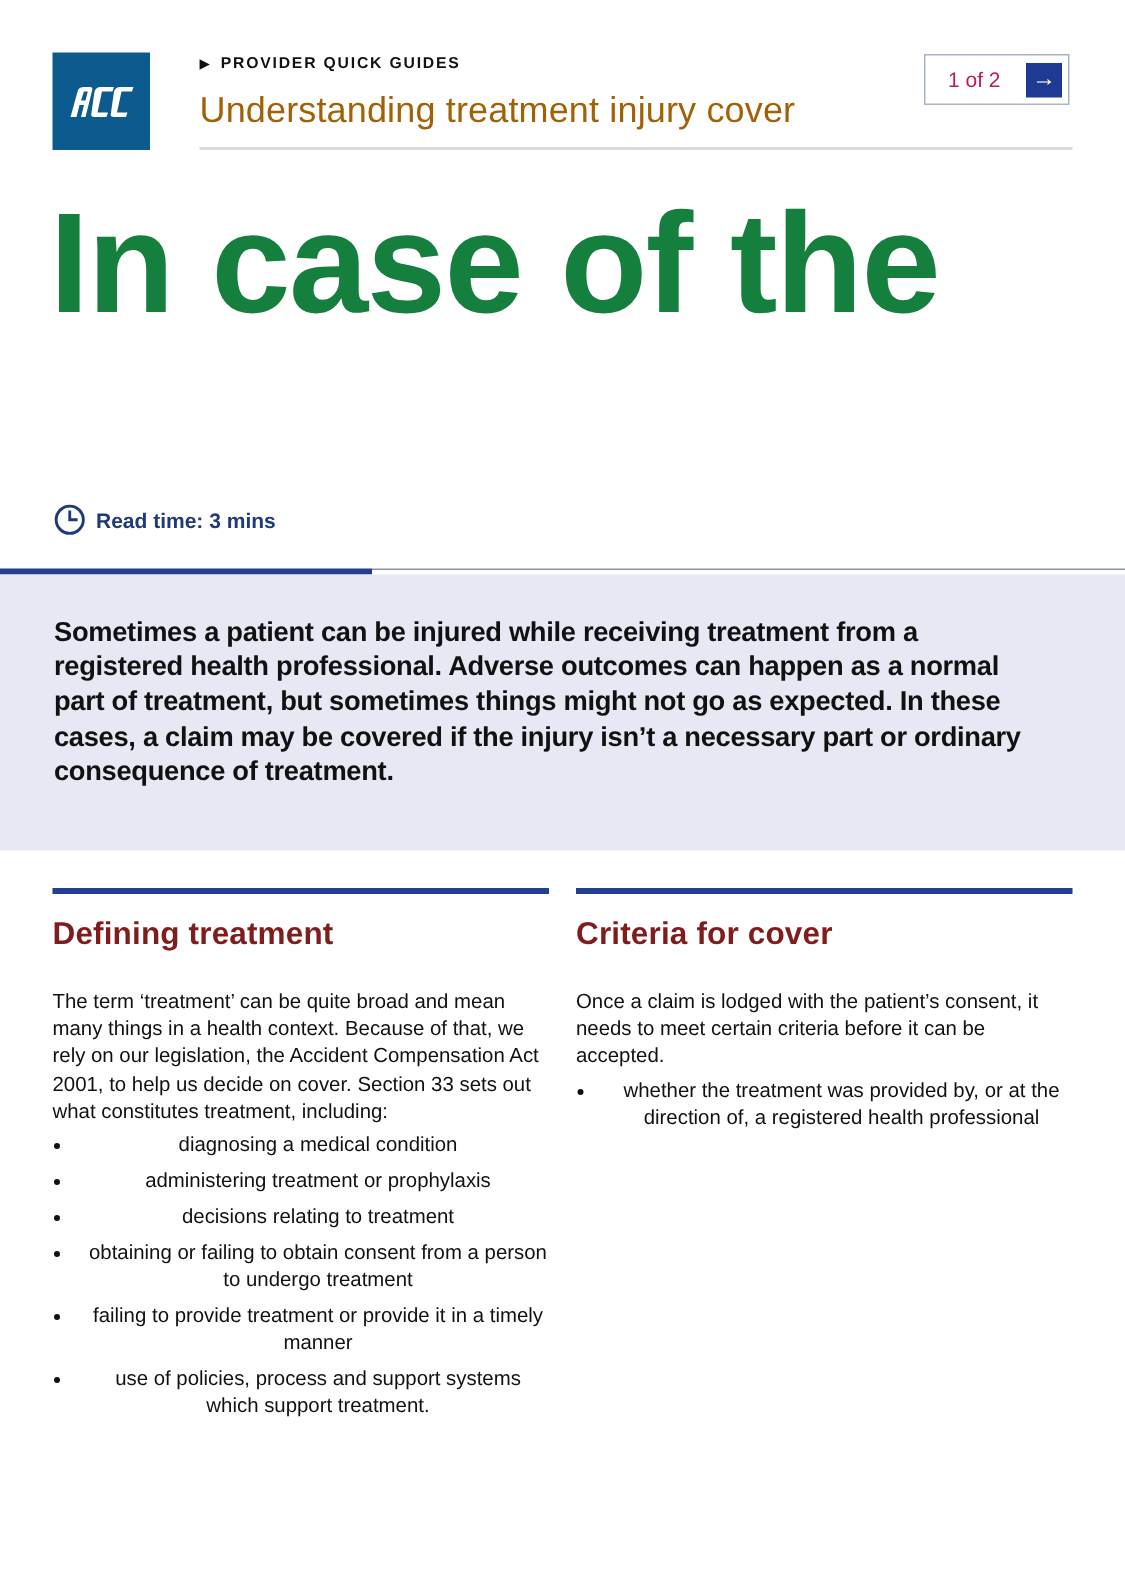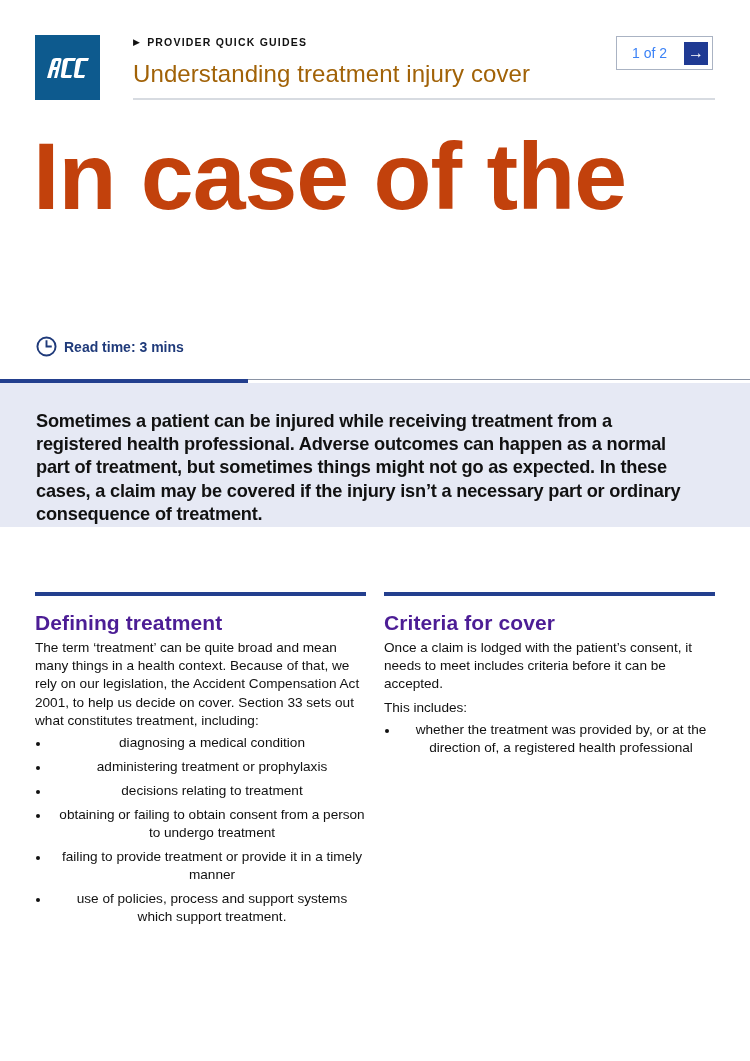--- a/index.html
+++ b/index.html
@@ -24,54 +24,54 @@
     font-size: 24px; color: #a16207; letter-spacing: 0.1px;
   }
   .header-rule {
     position: absolute; left: 133px; top: 98px; width: 582px; height: 2px; background: #d7dbe1;
   }
 
   .page-badge {
     position: absolute; left: 616px; top: 36px; width: 97px; height: 34px;
     border: 1px solid #aab3c3; display: flex; align-items: center; background: #fff;
   }
-  .page-badge .count { font-size: 14px; color: #3b82f6; margin-left: 15px; width: 52px; }
+  .page-badge .count { font-size: 14px; color: #be185d; margin-left: 15px; width: 52px; }
   .page-badge .next {
     width: 24px; height: 23px; background: #1f3a93; color: #fff;
     display: flex; align-items: center; justify-content: center; font-size: 16px; font-weight: bold;
   }
 
   .headline {
     position: absolute; left: 33px; top: 130px;
-    font-size: 95px; font-weight: bold; line-height: 92px; letter-spacing: -1px; color: #c2410c;
+    font-size: 95px; font-weight: bold; line-height: 92px; letter-spacing: -1px; color: #15803d;
   }
 
   .readtime {
     position: absolute; left: 36px; top: 336px; display: flex; align-items: center; gap: 7px;
     color: #1f3a7a; font-size: 14px; font-weight: bold;
   }
   .readtime svg { width: 21px; height: 21px; }
 
   .divider-blue { position: absolute; left: 0; top: 379px; width: 248px; height: 4px; background: #233f8e; }
   .divider-gray { position: absolute; left: 248px; top: 379px; width: 502px; height: 1px; background: #8a93a4; }
 
   .intro {
-    position: absolute; left: 0; top: 383px; width: 750px; height: 144px; background: #e6e9f4;
+    position: absolute; left: 0; top: 383px; width: 750px; height: 184px; background: #e6e9f4;
   }
   .intro p {
     position: absolute; left: 36px; top: 27px; width: 660px;
     font-size: 18.2px; line-height: 23.2px; font-weight: bold; color: #111; letter-spacing: -0.2px;
   }
 
   .col { position: absolute; top: 592px; width: 331px; }
   .col-left { left: 35px; }
   .col-right { left: 384px; }
   .col .rule { height: 4px; background: #233f8e; width: 331px; }
-  .col h2 { font-size: 21px; font-weight: bold; margin-top: 15px; color: #4c1d95; letter-spacing: 0.1px; }
-  .col p { font-size: 13.6px; line-height: 18.2px; color: #111; margin-top: 4px; }
+  .col h2 { font-size: 21px; font-weight: bold; margin-top: 15px; color: #7f1d1d; letter-spacing: 0.1px; }
+  .col p { font-size: 13.6px; line-height: 18.2px; color: #111; margin-top: 24px; }
   .col p.tight { margin-top: 5px; }
   .col ul { list-style: none; margin-top: 4px; text-align: center; }
   .col li {
     position: relative; padding-left: 23px; font-size: 13.6px; line-height: 18px; color: #111; margin-bottom: 6px;
   }
   .col li::before {
     content: ""; position: absolute; left: 1px; top: 8px; width: 4px; height: 4px; border-radius: 50%; background: #111;
   }
 </style>
 </head>
@@ -129,18 +129,17 @@
     <li>decisions relating to treatment</li>
     <li>obtaining or failing to obtain consent from a person to undergo treatment</li>
     <li>failing to provide treatment or provide it in a timely manner</li>
     <li>use of policies, process and support systems which support treatment.</li>
   </ul>
 </div>
 
 <div class="col col-right">
   <div class="rule"></div>
   <h2>Criteria for cover</h2>
-  <p>Once a claim is lodged with the patient’s consent, it needs to meet includes criteria before it can be accepted.</p>
-  <p class="tight">This includes:</p>
+  <p>Once a claim is lodged with the patient’s consent, it needs to meet certain criteria before it can be accepted.</p>
   <ul>
     <li>whether the treatment was provided by, or at the direction of, a registered health professional</li>
   </ul>
 </div>
 
 </body></html>

